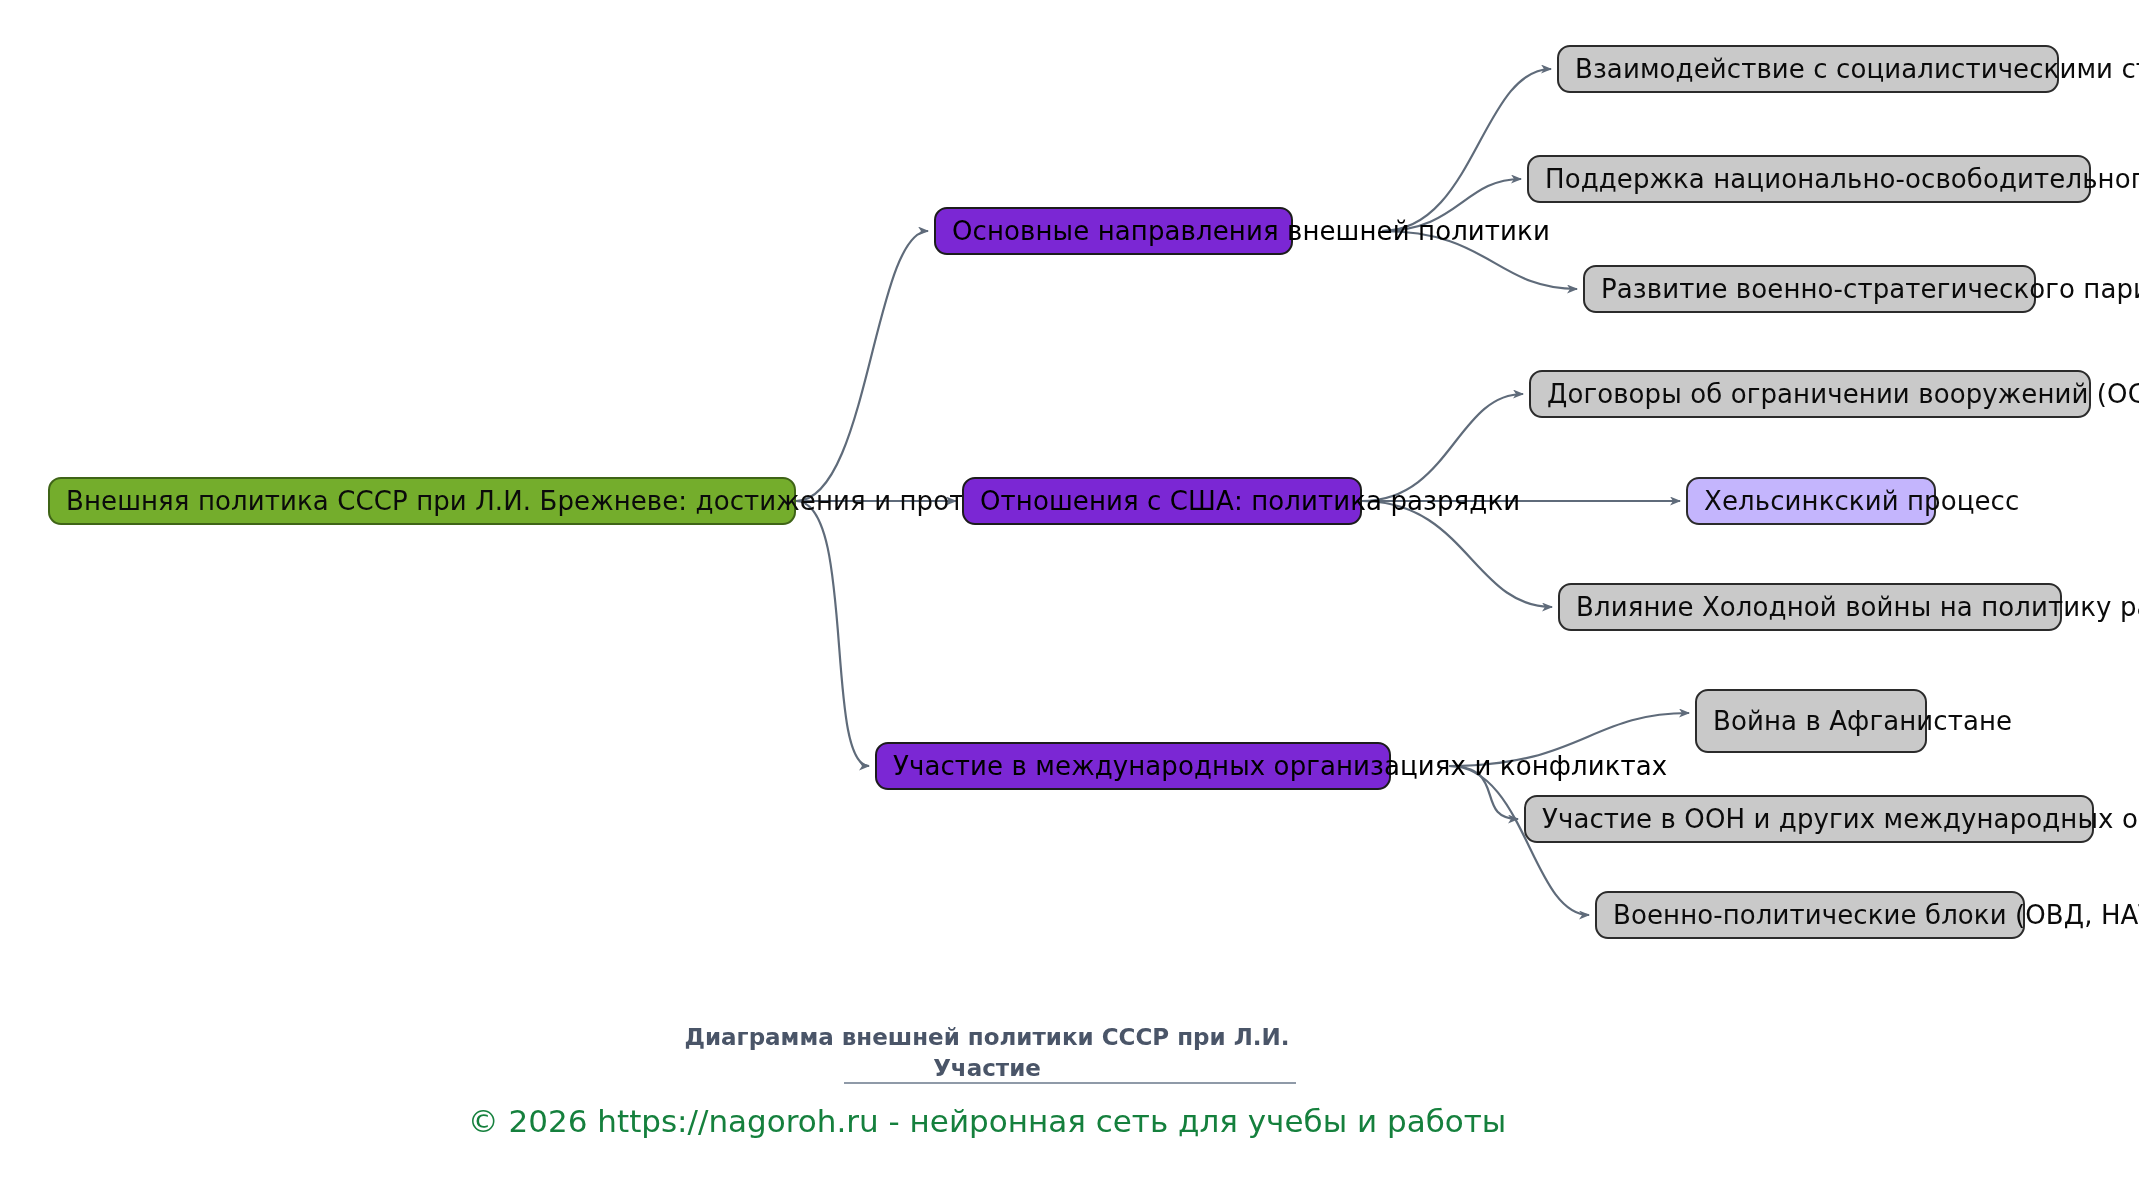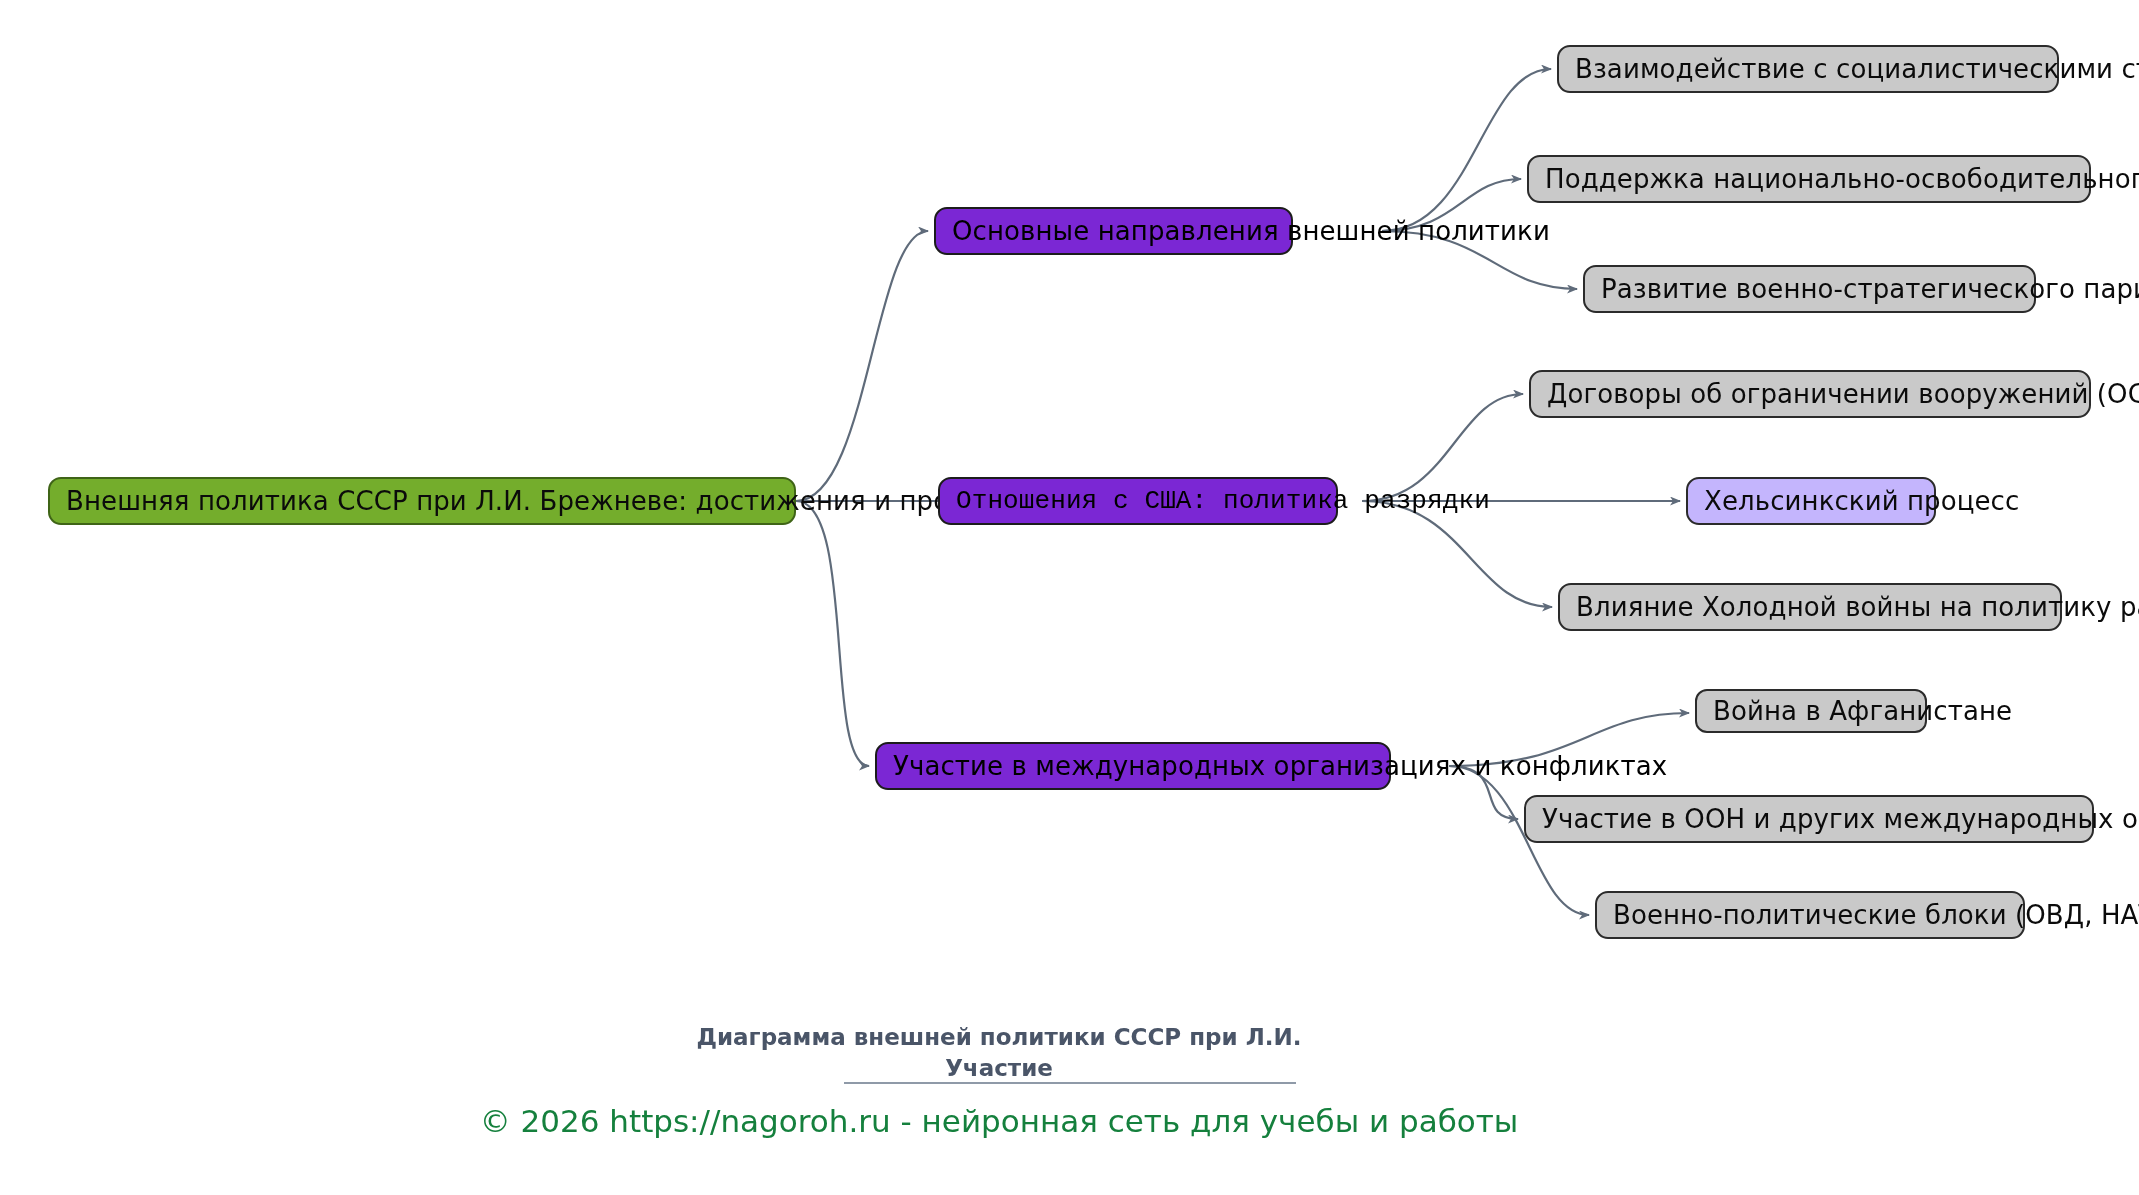--- a/index.html
+++ b/index.html
@@ -55,21 +55,21 @@
     color: #000000;
   }
   .node-leaf {
     background: #c9c9c9;
     border-color: #2b2b2b;
     height: 48px;
     color: #0b0b0b;
   }
   .caption {
     position: absolute;
-    left: 16px;
+    left: 4px;
     width: 1966px;
     text-align: center;
   }
   .caption-title {
     top: 1022px;
     font-size: 23px;
     font-weight: bold;
     color: #4a5568;
     line-height: 1.35;
   }
@@ -126,37 +126,37 @@
   <div class="node node-leaf" style="left: 1557px; top: 45px; width: 502px; height: 48px; background: rgb(201, 201, 201);">
     <span>Взаимодействие с социалистическими странами</span>
   </div>
   <div class="node node-leaf" style="left: 1527px; top: 155px; width: 564px; height: 48px; background: rgb(201, 201, 201);">
     <span>Поддержка национально-освободительного движения</span>
   </div>
   <div class="node node-leaf" style="left: 1583px; top: 265px; width: 453px; height: 48px; background: rgb(201, 201, 201);">
     <span>Развитие военно-стратегического паритета</span>
   </div>
 
-  <div class="node node-branch" style="left: 938px; top: 477px; width: 400px; height: 48px; background: rgb(123, 39, 212); font-family: Liberation Mono, monospace;">
+  <div class="node node-branch" style="left: 962px; top: 477px; width: 400px; height: 48px; background: rgb(123, 39, 212);">
     <span>Отношения с США: политика разрядки</span>
   </div>
   <div class="node node-leaf" style="left: 1529px; top: 370px; width: 562px; height: 48px; background: rgb(201, 201, 201);">
     <span>Договоры об ограничении вооружений (ОСВ-1, ОСВ-2)</span>
   </div>
   <div class="node node-leaf" style="left: 1686px; top: 477px; width: 250px; height: 48px; background: #c4b5fd;">
     <span>Хельсинкский процесс</span>
   </div>
   <div class="node node-leaf" style="left: 1558px; top: 583px; width: 504px; height: 48px; background: rgb(201, 201, 201);">
     <span>Влияние Холодной войны на политику разрядки</span>
   </div>
 
   <div class="node node-branch" style="left: 875px; top: 742px; width: 516px; height: 48px; background: rgb(123, 39, 212);">
     <span>Участие в международных организациях и конфликтах</span>
   </div>
-  <div class="node node-leaf" style="left: 1695px; top: 689px; width: 232px; height: 44px; background: rgb(201, 201, 201); border-radius: 12px;">
+  <div class="node node-leaf" style="left: 1695px; top: 689px; width: 232px; height: 64px; background: rgb(201, 201, 201);">
     <span>Война в Афганистане</span>
   </div>
   <div class="node node-leaf" style="left: 1524px; top: 795px; width: 570px; height: 48px; background: rgb(201, 201, 201);">
     <span>Участие в ООН и других международных организациях</span>
   </div>
   <div class="node node-leaf" style="left: 1595px; top: 891px; width: 430px; height: 48px; background: rgb(201, 201, 201);">
     <span>Военно-политические блоки (ОВД, НАТО)</span>
   </div>
 
   <div class="caption caption-title">

